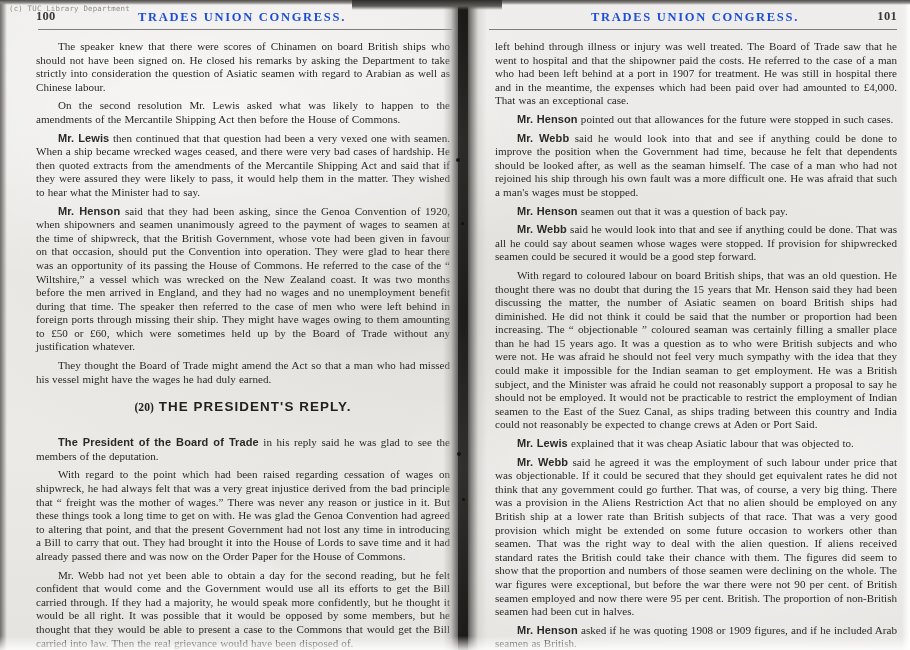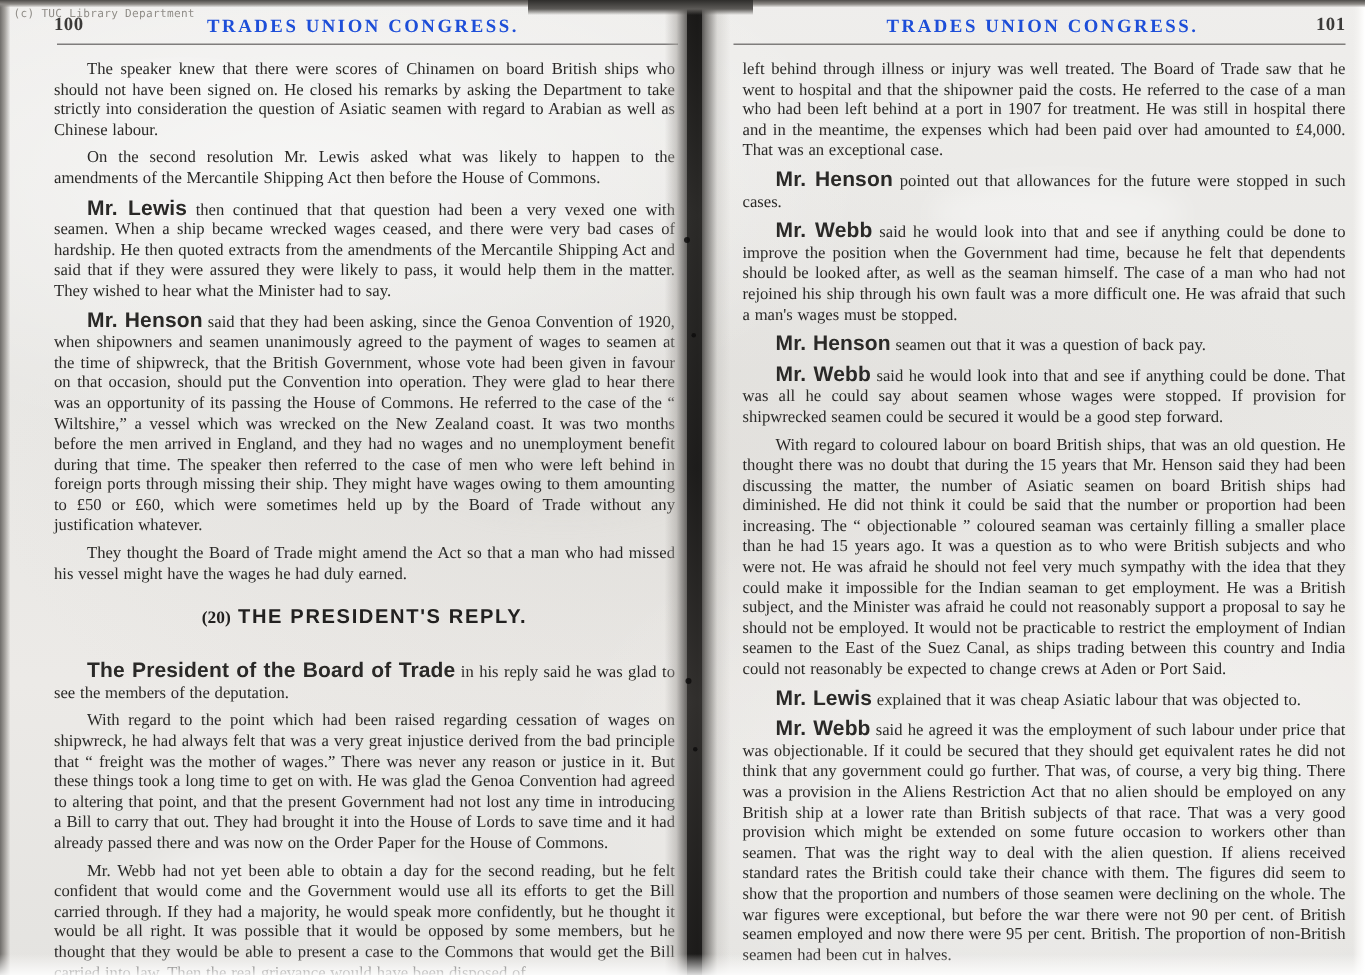--- a/index.html
+++ b/index.html
@@ -170,21 +170,21 @@
     text-indent: 22px;
     color: #2a2927;
     word-spacing: 0.4px;
     hyphens: none;
   }
   p.para + p.para { margin-top: 5px; }
 
   p.para b, p.para strong {
     font-weight: bold;
     font-family: "Liberation Sans", "DejaVu Sans", sans-serif;
-    font-size: 14px;
+    font-size: 11px;
     letter-spacing: 0.1px;
     margin-top: 44px;
   }
 
   h2.section-heading {
     margin: 13px 0 22px 0;
     text-align: center;
     font-family: "Liberation Sans", "DejaVu Sans", sans-serif;
     font-size: 13.4px;
     font-weight: bold;

